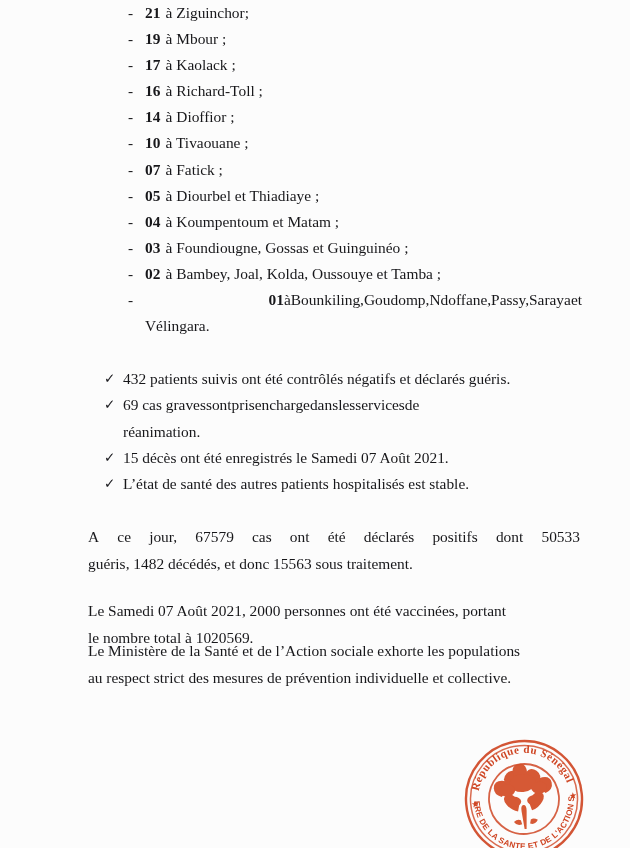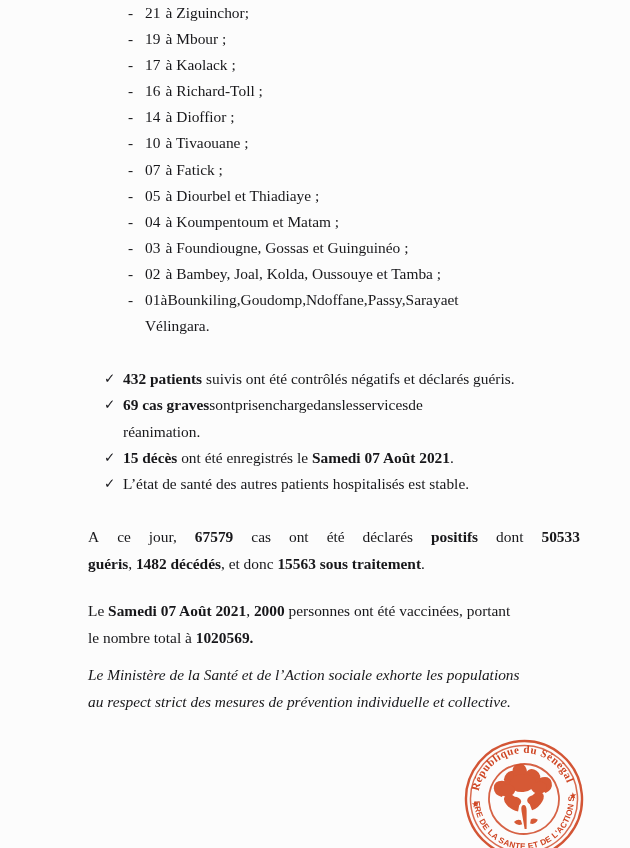--- a/index.html
+++ b/index.html
@@ -36,42 +36,42 @@
     font-size: 15.4px;
     line-height: 26.1px;
     white-space: nowrap;
   }
   .region-dash {
     width: 17px;
     flex: 0 0 17px;
     font-size: 15.4px;
   }
   .region-count {
-    font-weight: normal;
+    font-weight: bold;
     letter-spacing: 0.1px;
   }
   .region-text {
     margin-left: 5px;
     text-align: right;
   }
 
   
   .region-row-wrap {
     display: flex;
     align-items: flex-start;
     font-size: 15.4px;
     line-height: 26.1px;
     white-space: normal;
   }
   .region-wrap-body {
     flex: 1 1 auto;
   }
   .region-wrap-line1 {
     display: flex;
-    justify-content: flex-start;
+    justify-content: flex-end;
     width: 437px;
   }
   .region-wrap-line1 > span.w {
     white-space: nowrap;
   }
   .region-wrap-line2 {
     width: 437px;
   }
 
   
@@ -121,23 +121,23 @@
     width: 492px;
   }
   .para .pline > span.w { white-space: nowrap; }
   .para .pline-last {
     display: block;
     width: 492px;
     white-space: nowrap;
   }
   #para-totals { top: 524px; }
   #para-vaccine { top: 598px; }
-  #para-ministry { top: 662px; font-style: italic; }
-
-  b { font-weight: bold; }
+  #para-ministry { top: 638px; }
+
+  b { font-weight: normal; }
 
   
   .stamp {
     position: absolute;
     left: 462px;
     top: 737px;
     width: 124px;
     height: 124px;
     transform: rotate(-5deg);
     transform-origin: 50% 50%;

